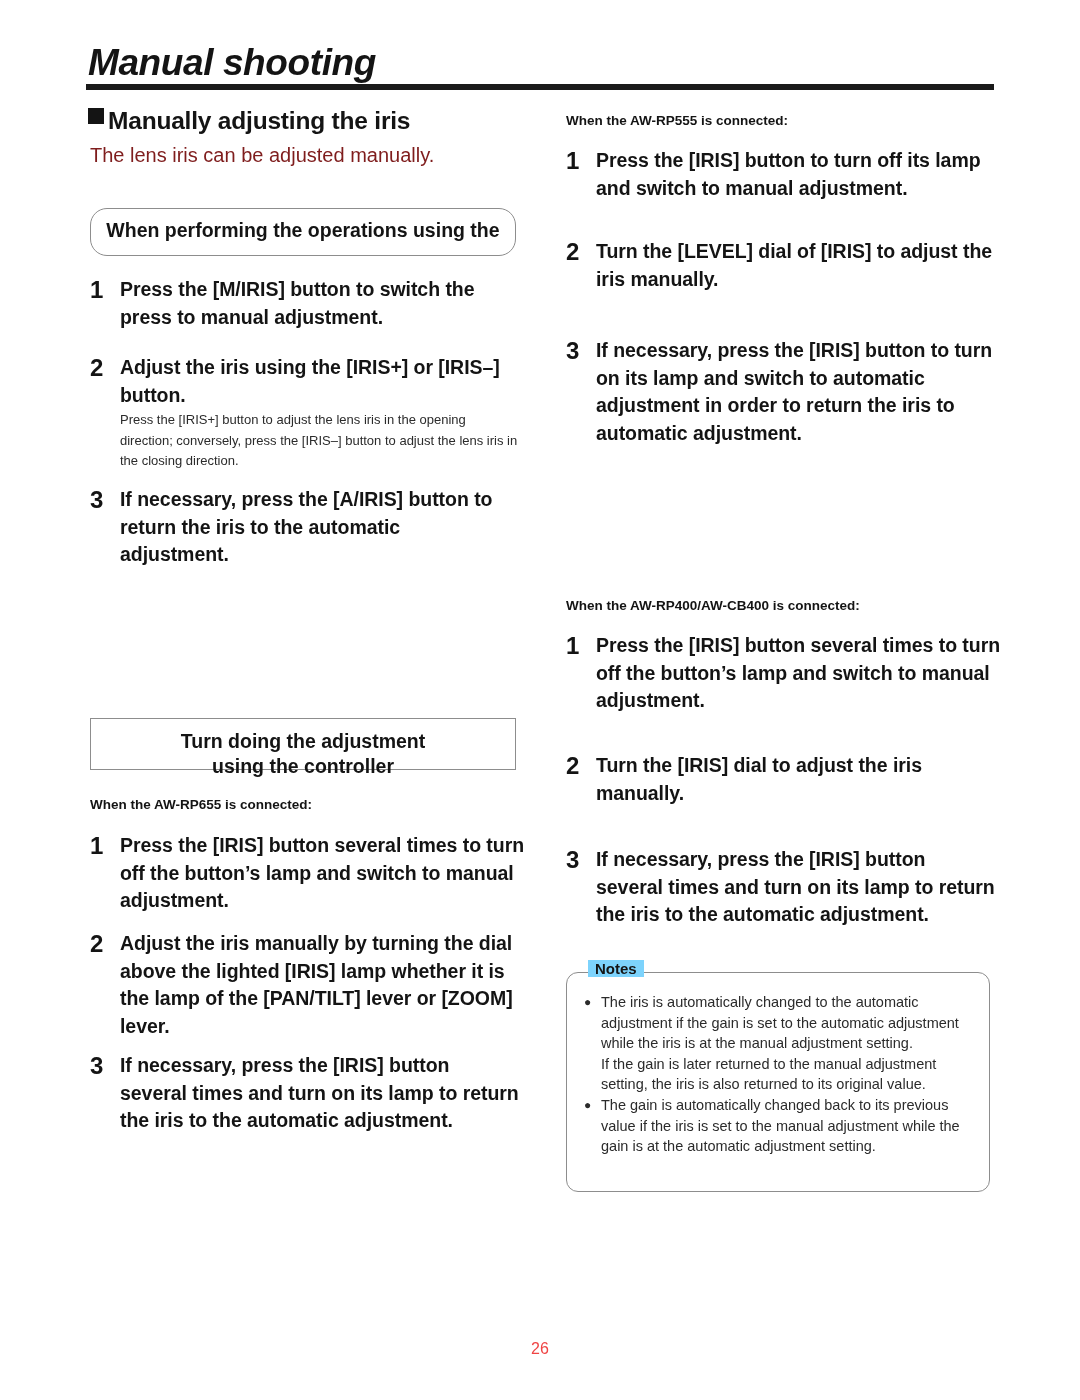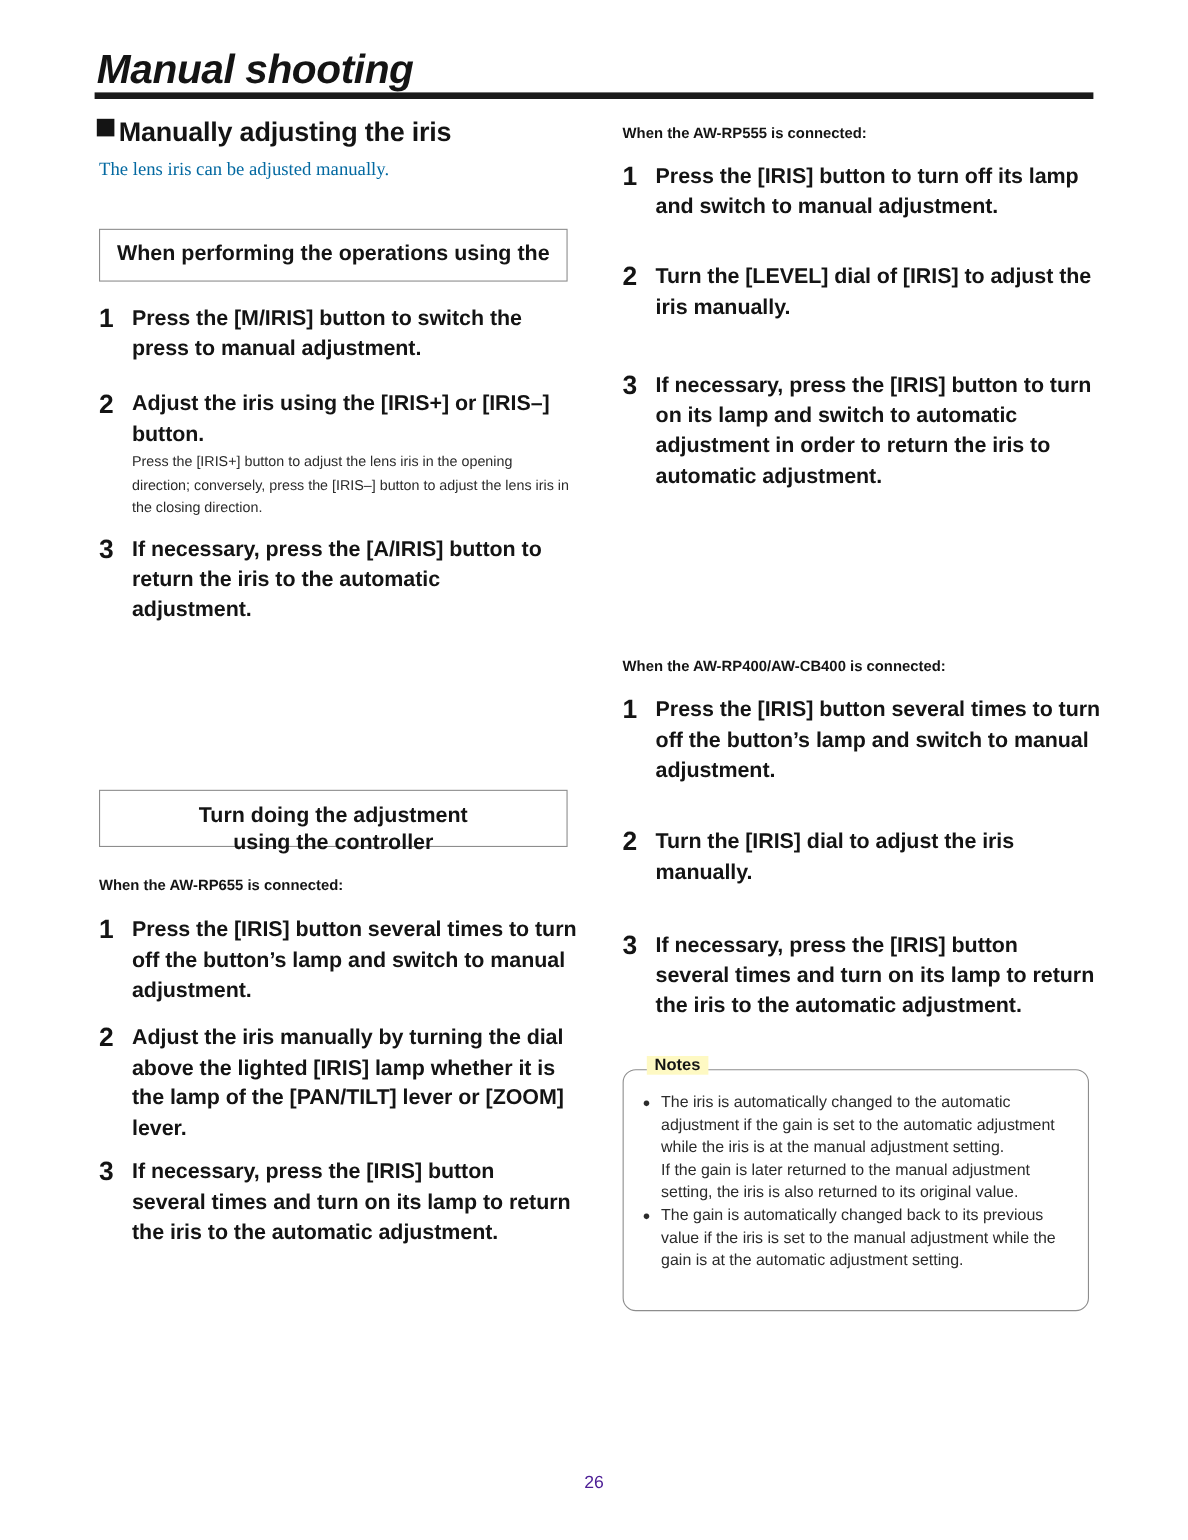--- a/index.html
+++ b/index.html
@@ -62,40 +62,39 @@
     background: #141414;
     margin-right: 4px;
     position: relative;
     top: 1px;
   }
 
   .intro-line {
     position: absolute;
     left: 90px;
     top: 144px;
-    font-size: 17px;
-    color: #0369a1;
-    font-family: Liberation Serif, serif;
+    font-size: 20px;
+    color: #7f1d1d;
   }
 
   
   .head-box {
     position: absolute;
     border: 1px solid #8d8d8d;
     box-sizing: border-box;
     text-align: center;
     font-size: 19.5px;
     font-weight: bold;
     line-height: 25px;
     color: #141414;
     padding-top: 9px;
   }
   #head-box-remote {
     left: 90px; top: 208px;
-    width: 426px; height: 48px;
+    width: 426px; height: 48px; border-radius: 17px;
   }
   #head-box-controller {
     left: 90px; top: 718px;
     width: 426px; height: 52px;
     padding-top: 10px;
   }
 
   
   .connected-label {
     position: absolute;
@@ -142,21 +141,21 @@
     width: 424px;
     height: 220px;
     border: 1.4px solid #8d8d8d;
     border-radius: 12px;
     box-sizing: border-box;
   }
   .notes-title {
     position: absolute;
     left: 588px;
     top: 960px;
-    background: #fef9c3;
+    background: #7dd3fc;
     padding: 0 7px;
     font-size: 15px;
     font-weight: bold;
     color: #141414;
   }
   .notes-body {
     position: absolute;
     left: 584px;
     top: 992px;
     width: 396px;
@@ -184,21 +183,21 @@
   }
 
   
   .page-number {
     position: absolute;
     left: 0;
     top: 1340px;
     width: 1080px;
     text-align: center;
     font-size: 16px;
-    color: #4c1d95;
+    color: #ef4444;
   }
 </style>
 </head>
 <body>
 
 <div class="page">
 
   <div class="chapter-title">Manual shooting</div>
   <div class="title-rule"></div>
 

